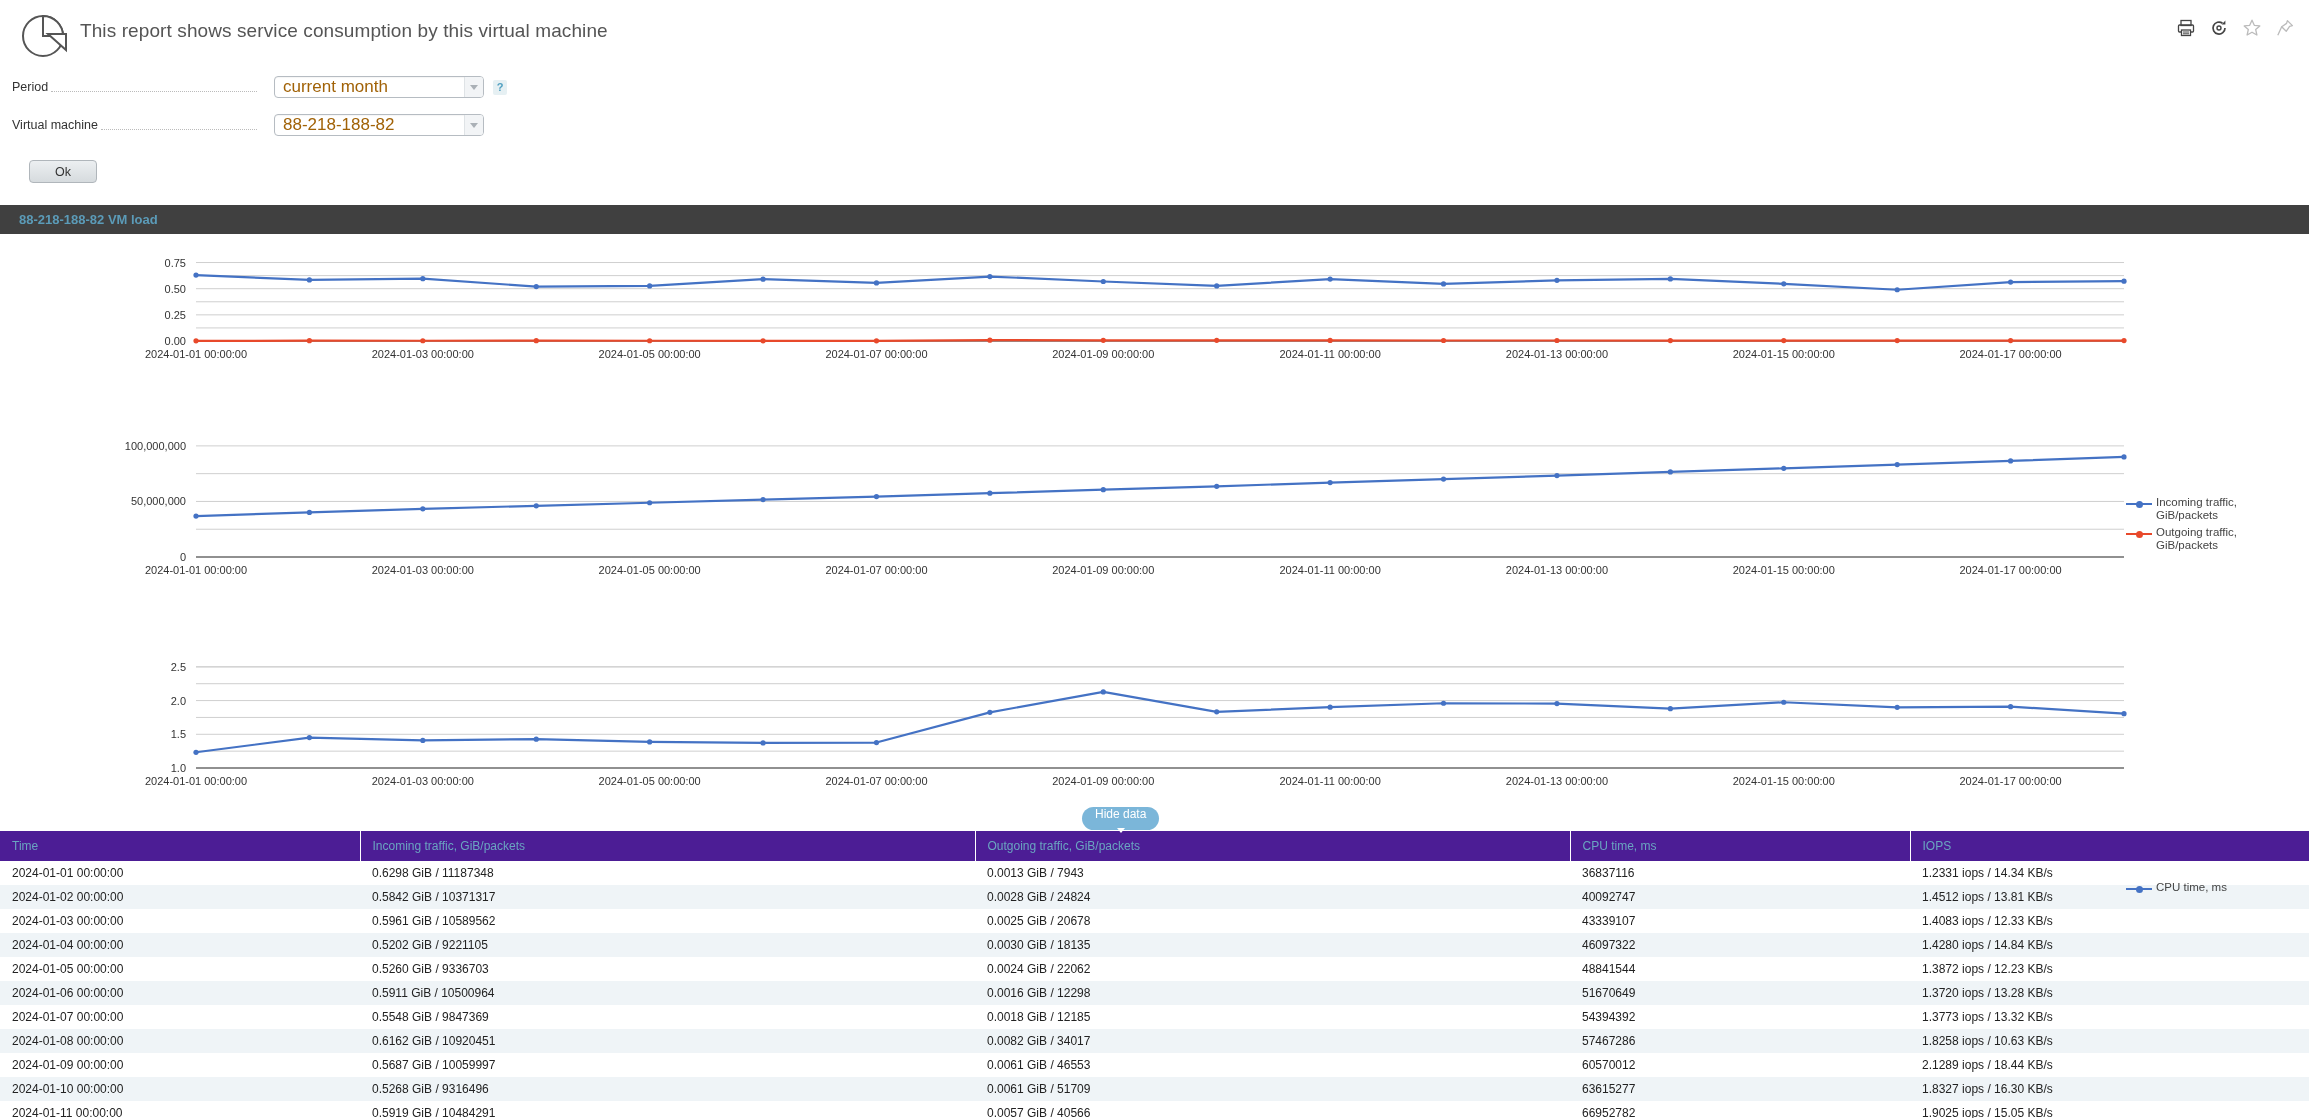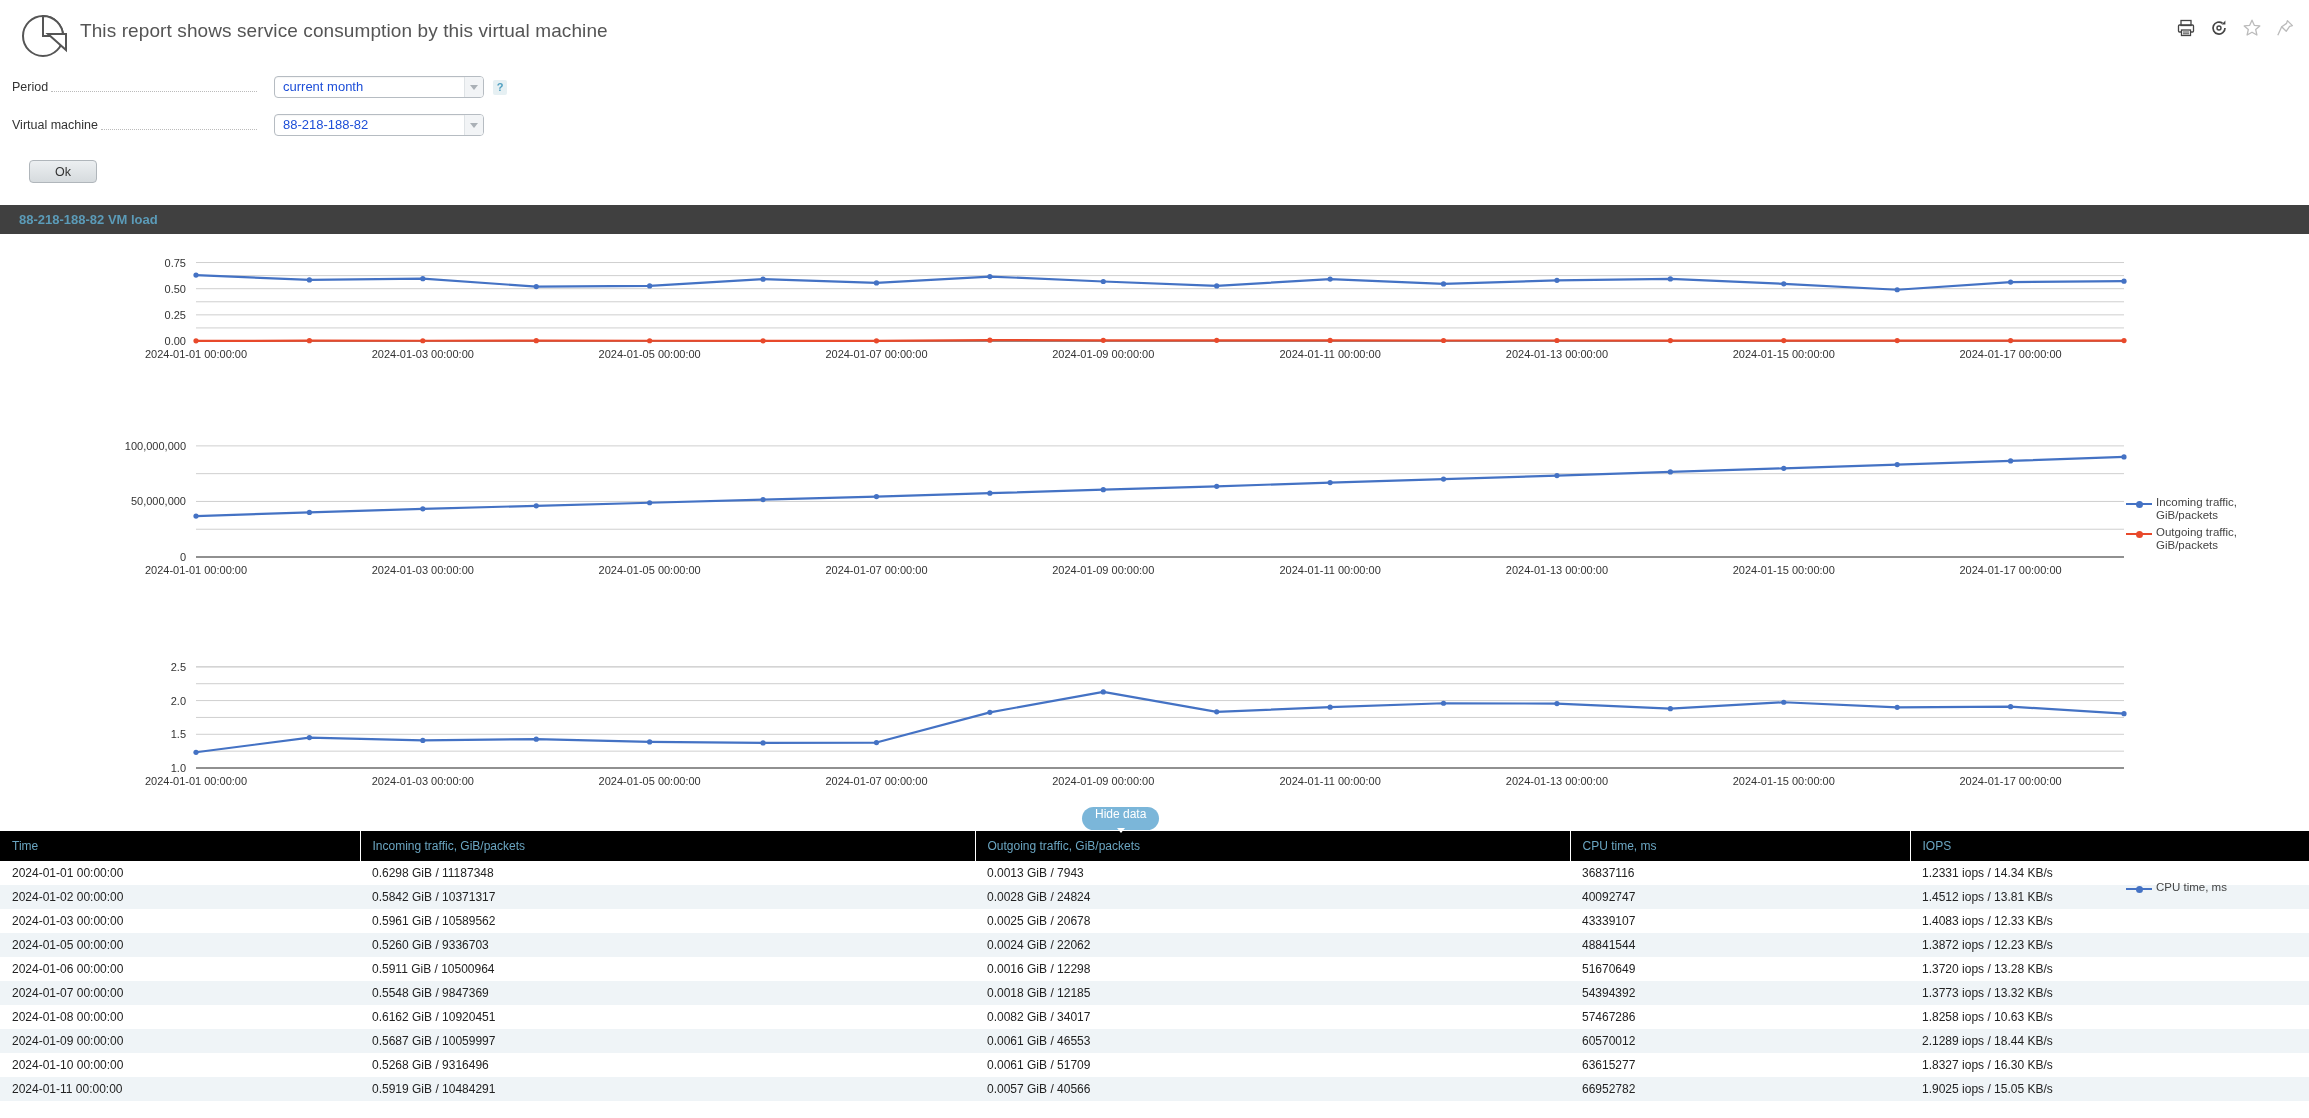--- a/index.html
+++ b/index.html
@@ -32,21 +32,21 @@
     white-space: nowrap; overflow:hidden;
     display:flex; align-items:flex-end; gap:3px;
   }
   .filter-label .ltext { flex: 0 0 auto; }
   .filter-label .dots {
     flex: 1 1 auto; border-bottom: 1.5px dotted #bbb; height: 9px; margin-bottom: 2px;
   }
   .select-box {
     position: relative; width: 210px; height: 22px;
     border: 1px solid #b6bcc2; border-radius: 4px; background: #fff;
-    font-size: 13px; color:#1d4ed8; line-height: 20px; padding-left: 8px;
+    font-size: 17px; color:#a16207; line-height: 20px; padding-left: 8px;
     display:flex; align-items:center;
     box-shadow: inset 0 1px 1px rgba(0,0,0,.04);
     margin-left: 17px;
   }
   .select-box .sel-val { flex:1; overflow:hidden; white-space:nowrap; }
   .select-arrow {
     width: 19px; height: 20px; border-left: 1px solid #dfe3e6;
     background: #f2f4f6;
     display:flex; align-items:center; justify-content:center;
     border-top-right-radius:3px; border-bottom-right-radius:3px;
@@ -99,21 +99,21 @@
     flex-direction:column;
   }
   .hide-data-btn .caret {
     width:0;height:0;border-left:4.5px solid transparent;border-right:4.5px solid transparent;
     border-top:5px solid #fff;
   }
 
   
   table.data-table { width: 2309px; border-collapse: collapse; table-layout: fixed; margin-top: 12px; }
   table.data-table th {
-    background:#000000; color:#6aa5c1; font-size: 12px; font-weight: normal;
+    background:#4c1d95; color:#6aa5c1; font-size: 12px; font-weight: normal;
     text-align:left; padding: 8px 0 8px 12px; height: 26px;
     border-right: 1px solid #ffffff;
   }
   table.data-table th:last-child { border-right:none; }
   table.data-table td {
     font-size: 12px; color:#222; padding: 5px 0 5px 12px; height: 22px;
   }
   table.data-table tbody tr:nth-child(odd) { background:#ffffff; }
   table.data-table tbody tr:nth-child(even) { background:#eff4f7; }
   .col-time { width: 360px; }
@@ -418,20 +418,27 @@
         <td>1.4512 iops / 13.81 KB/s</td>
       </tr>
       <tr>
         <td>2024-01-03 00:00:00</td>
         <td>0.5961 GiB / 10589562</td>
         <td>0.0025 GiB / 20678</td>
         <td>43339107</td>
         <td>1.4083 iops / 12.33 KB/s</td>
       </tr>
       <tr>
+        <td>2024-01-04 00:00:00</td>
+        <td>0.5202 GiB / 9221105</td>
+        <td>0.0030 GiB / 18135</td>
+        <td>46097322</td>
+        <td>1.4280 iops / 14.84 KB/s</td>
+      </tr>
+      <tr>
         <td>2024-01-05 00:00:00</td>
         <td>0.5260 GiB / 9336703</td>
         <td>0.0024 GiB / 22062</td>
         <td>48841544</td>
         <td>1.3872 iops / 12.23 KB/s</td>
       </tr>
       <tr>
         <td>2024-01-06 00:00:00</td>
         <td>0.5911 GiB / 10500964</td>
         <td>0.0016 GiB / 12298</td>

